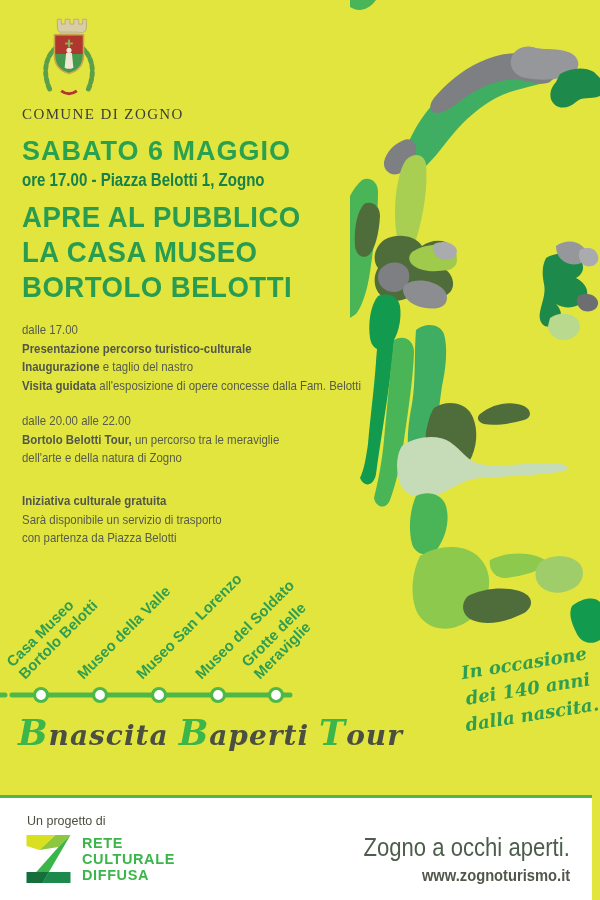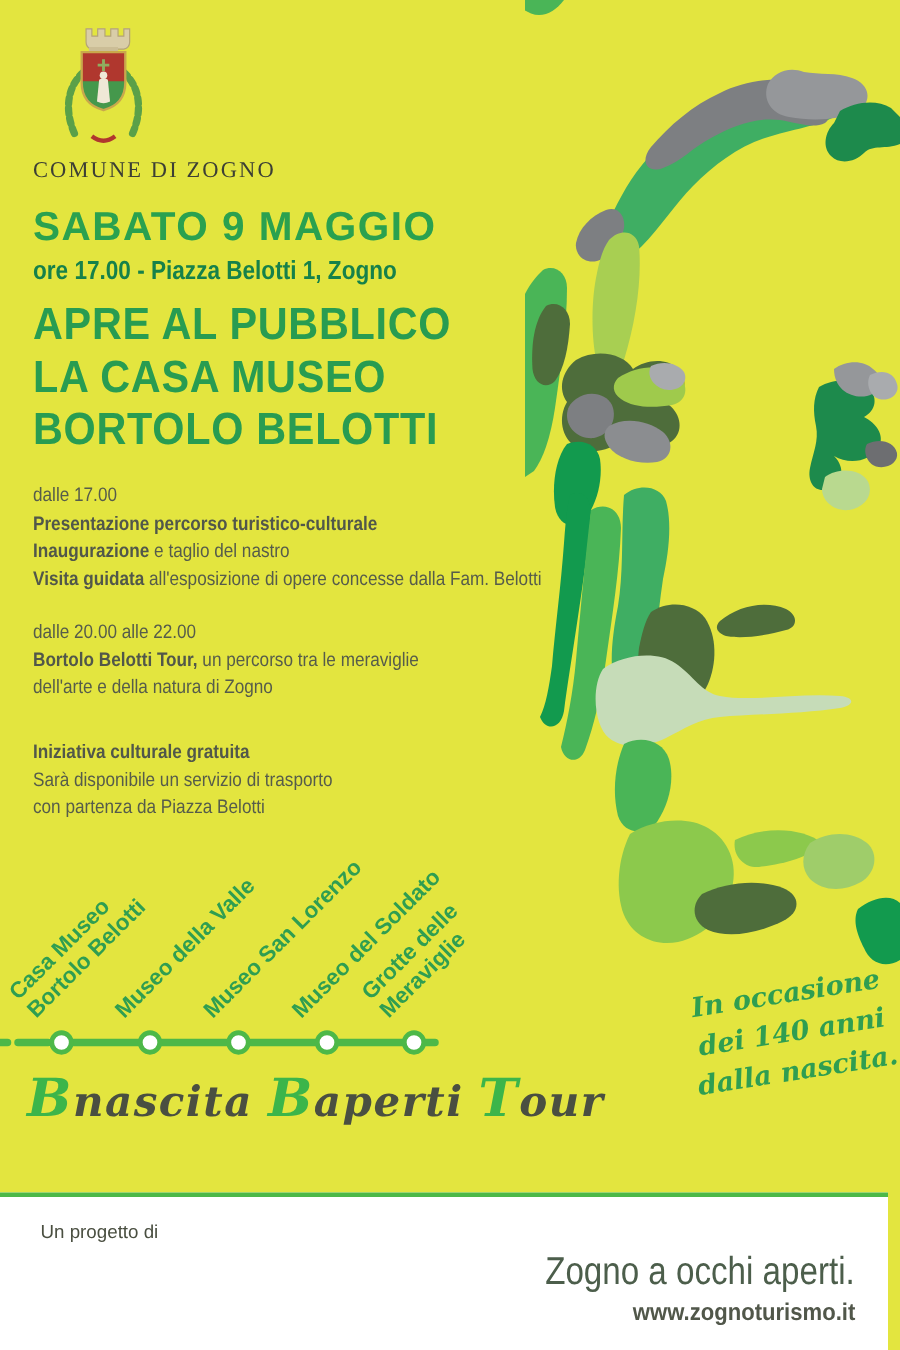--- a/index.html
+++ b/index.html
@@ -75,21 +75,21 @@
     <path d="M24,78 q8,6 16,0" stroke="#b0372e" stroke-width="3" fill="none"></path>
     <path d="M17,20 h30 v21 q0,15 -15,19 q-15,-4 -15,-19 Z" fill="#b0372e"></path>
     <path d="M17,40 h30 v1 q0,15 -15,19 q-15,-4 -15,-19 Z" fill="#45984c"></path>
     <path d="M17,20 h30 v21 q0,15 -15,19 q-15,-4 -15,-19 Z" fill="none" stroke="#c9a84c" stroke-width="1.6"></path>
     <path d="M31,25 h2 v3 h3 v2 h-3 v3 h-2 v-3 h-3 v-2 h3 Z" fill="#8fae5f"></path>
     <circle cx="32" cy="36" r="2.6" fill="#efe8d6"></circle>
     <path d="M29,39 q3,-2 6,0 l1.5,15 q-4.5,2.5 -9,0 Z" fill="#efe8d6"></path>
   </svg>
   <div class="comune">COMUNE DI ZOGNO</div>
 
-  <div class="sabato">SABATO 9 MAGGIO</div>
+  <div class="sabato">SABATO 6 MAGGIO</div>
   <div class="oreline">ore 17.00 - Piazza Belotti 1, Zogno</div>
 
   <div class="title">
     <div>APRE AL PUBBLICO</div>
     <div>LA CASA MUSEO</div>
     <div>BORTOLO BELOTTI</div>
   </div>
 
   <div class="program">
     <div class="pblock b1">
@@ -206,17 +206,31 @@
   <div class="tour"><span class="word"><span class="cap">B</span><span>nascita</span></span><span class="word"><span class="cap">B</span><span>aperti</span></span><span class="word"><span class="cap">T</span><span>our</span></span></div>
 
   <div class="note">
     <div>In occasione</div>
     <div>dei 140 anni</div>
     <div>dalla nascita.</div>
   </div>
 
   <div class="footer">
     <div class="project">Un progetto di</div>
+    <div class="logo">
+      <svg viewBox="0 0 46 48">
+        <path d="M1,0 L30,0 L14,15 L1,11 Z" fill="#d9e021"></path>
+        <path d="M30,0 L45,0 L33,12 L14,15 Z" fill="#8dc63f"></path>
+        <path d="M45,0 L17,48 L1,48 L33,12 Z" fill="#39b54a"></path>
+        <path d="M17,48 L1,48 L1,37 L23,37 Z" fill="#156f3c"></path>
+        <path d="M45,48 L17,48 L23,37 L45,37 Z" fill="#1d8a4c"></path>
+      </svg>
+      <div class="logo-text">
+        <div>RETE</div>
+        <div>CULTURALE</div>
+        <div>DIFFUSA</div>
+      </div>
+    </div>
     <div class="tagline">Zogno a occhi aperti.</div>
     <div class="website">www.zognoturismo.it</div>
   </div>
 
 </div>
 
 </body></html>

